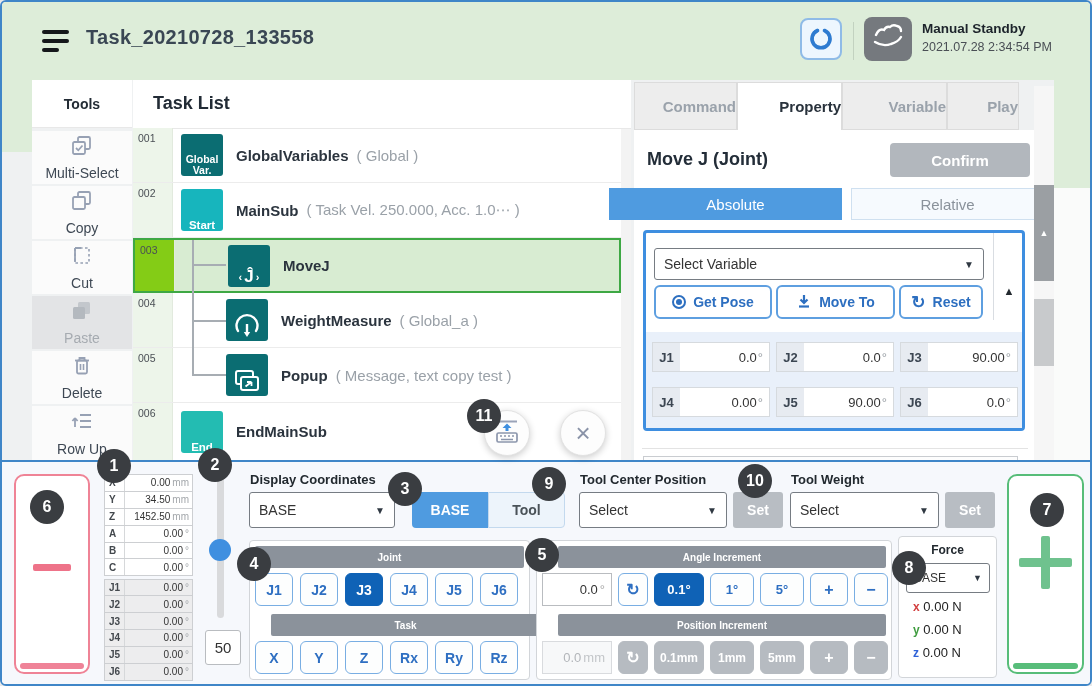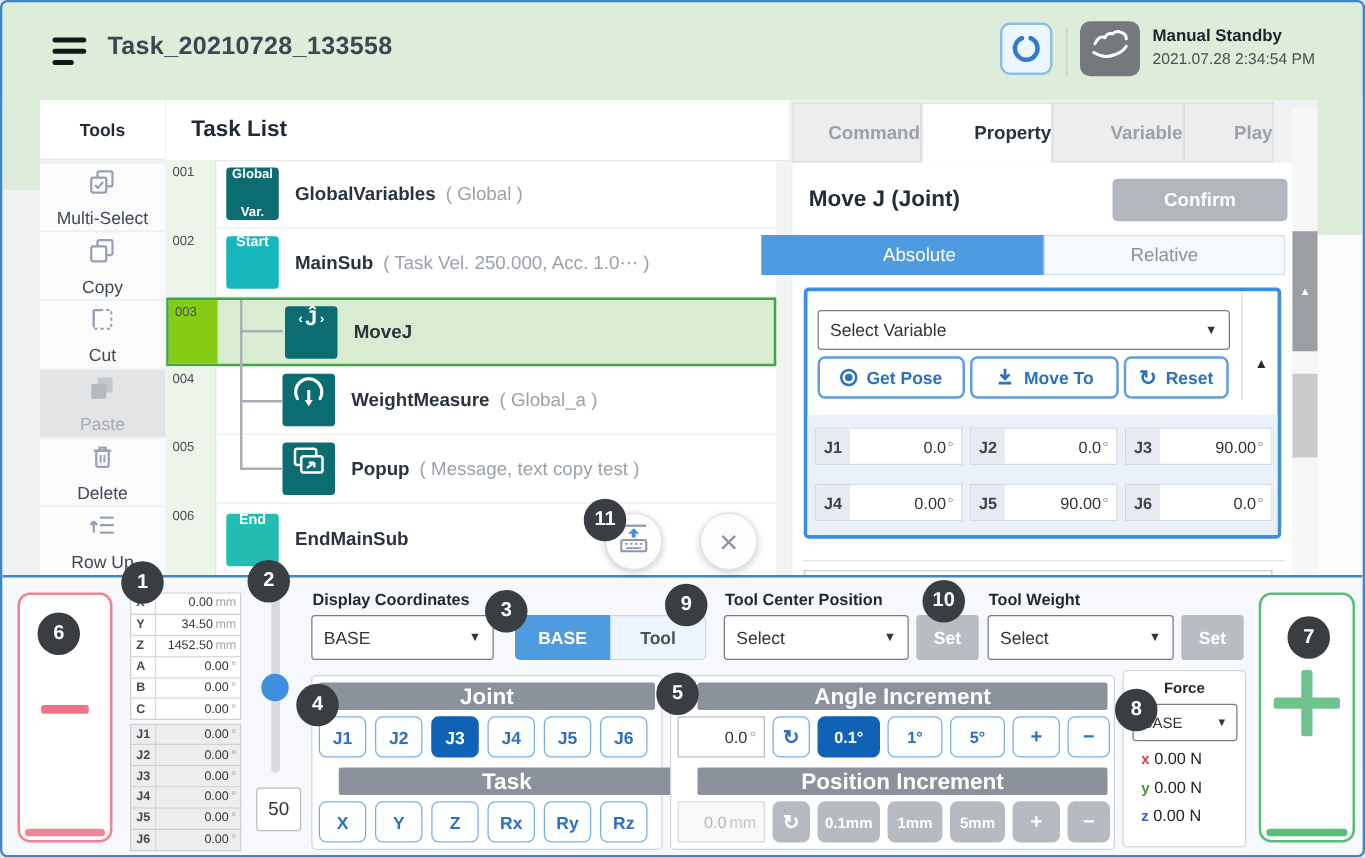--- a/index.html
+++ b/index.html
@@ -24,56 +24,56 @@
   .tool-item.disabled{background:#e3e4e6;}
   .tool-item.disabled .tl{color:#a6abb1;}
   
   #tasks{left:131px;top:78px;width:498px;height:380px;background:#fff;}
   .trow{position:absolute;left:0;width:488px;height:55px;box-sizing:border-box;border-bottom:1px solid #ececec;}
   .numcell{position:absolute;left:0;top:0;width:40px;height:100%;background:#edf5ea;box-sizing:border-box;border-right:1px solid #e2eade;}
   .numtxt{position:absolute;left:5px;top:4px;font-size:10.5px;color:#4a4f55;}
   .trow .content{position:absolute;left:40px;top:0;right:0;height:100%;display:flex;align-items:center;}
   .trow.selected{border:2px solid #3ea844;background:#d8ecd2;}
   .trow.selected .numcell{background:#84cc16;}
-  .badge{width:42px;height:42px;border-radius:3px;display:flex;flex-direction:column;align-items:center;justify-content:space-between;color:#fff;font-weight:bold;flex:none;}
+  .badge{width:42px;height:42px;border-radius:3px;display:flex;flex-direction:column;align-items:center;justify-content:flex-end;color:#fff;font-weight:bold;flex:none;}
   .badge.dark{background:#0b6d72;}
   .badge.teal{background:#17b5bd;}
   .badge.endteal{background:#23bcb2;}
   .bl1{font-size:10.5px;line-height:11px;}
   .tname{font-size:15px;font-weight:bold;color:#2b343e;margin-left:13px;white-space:nowrap;}
   .tdetail{font-size:15px;color:#9aa1a8;margin-left:8px;white-space:nowrap;}
   .treeline{position:absolute;background:#a7adb3;}
   .fab{position:absolute;width:46px;height:46px;border-radius:50%;background:#fdfdfd;border:1px solid #e2e2e2;box-shadow:0 2px 7px rgba(0,0,0,.2);box-sizing:border-box;z-index:20;display:flex;align-items:center;justify-content:center;}
   
   .tab{position:absolute;top:80px;height:48px;background:#ededed;box-sizing:border-box;border:1px solid #dcdcdc;color:#9aa2ab;font-size:15px;font-weight:bold;display:flex;align-items:center;justify-content:flex-end;}
   .tab.active{background:#fff;border-bottom:none;color:#29323c;}
   #rcontent{left:632px;top:128px;width:400px;height:330px;background:#fff;}
   #confirm{left:888px;top:141px;width:140px;height:34px;background:#b2b7bd;border-radius:4px;color:#fff;font-size:15px;font-weight:bold;}
   .seg{position:absolute;top:186px;height:32px;font-size:15px;display:flex;align-items:center;justify-content:center;box-sizing:border-box;}
   .seg.on{background:#4f9be0;color:#fff;}
-  .seg.off{background:#f6fafe;color:#8a929b;border:1px solid #cfe0f0;}
+  .seg.off{background:#f6fafe;color:#8a929b;border:1px solid #cfe0f0;margin-left:16px;}
   #bluebox{left:641px;top:228px;width:382px;height:201px;border:3px solid #3e8ee0;border-radius:4px;box-sizing:border-box;background:#fff;}
   .dd{position:absolute;background:#fff;border:1px solid #767c83;border-radius:3px;box-sizing:border-box;display:flex;align-items:center;justify-content:space-between;padding:0 9px;font-size:14px;color:#333;}
   .dd .chev{font-size:10px;color:#2f3842;}
   .bluebtn{position:absolute;background:#fff;border:2px solid #5e9fe0;border-radius:6px;box-sizing:border-box;color:#2d6fc0;font-size:14px;font-weight:bold;display:flex;align-items:center;justify-content:center;gap:7px;}
   .jfield{position:absolute;height:30px;display:flex;border:1px solid #d6dade;box-sizing:border-box;background:#fff;}
   .jfield .jl{width:27px;background:#e7ebf1;color:#3c4652;font-size:13px;font-weight:bold;display:flex;align-items:center;justify-content:center;}
   .jfield .jv{flex:1;display:flex;align-items:center;justify-content:flex-end;padding-right:6px;font-size:13px;color:#333;}
   .jfield .ju{color:#9aa0a6;margin-left:1px;}
   
   #bpanel{left:0;top:458px;width:1088px;height:226px;background:#f6f8fc;border-top:2px solid #3f86c8;box-sizing:border-box;}
   .ptrow{display:flex;height:16.9px;box-sizing:border-box;border:1px solid #cdcfd2;border-top:none;font-size:10px;background:#fff;}
   .ptrow.gray{background:#ededee;}
   .ptrow .pl{width:20px;display:flex;align-items:center;padding-left:4px;box-sizing:border-box;border-right:1px solid #d6d8da;color:#44494e;font-weight:bold;}
   .ptrow .pv{flex:1;display:flex;align-items:center;justify-content:flex-end;padding-right:3px;color:#333;}
   .ptrow .pu{color:#a3a7ab;margin-left:2px;}
   .lbl13{position:absolute;font-size:13px;font-weight:bold;color:#22292f;white-space:nowrap;}
   .setbtn{position:absolute;background:#b8bdc3;border-radius:3px;color:#fff;font-size:14px;font-weight:bold;display:flex;align-items:center;justify-content:center;}
   .jogbox{position:absolute;background:#fff;border:1px solid #d2d5d9;border-radius:4px;box-sizing:border-box;}
-  .sechdr{position:absolute;background:#8b929b;border-radius:2px;color:#fff;font-size:18px;font-weight:bold;display:flex;align-items:center;justify-content:center;}
+  .sechdr{position:absolute;background:#8b929b;border-radius:2px;color:#fff;font-size:10px;font-weight:bold;display:flex;align-items:center;justify-content:center;}
   .jogbtn{position:absolute;background:#fdfefe;border:1.5px solid #79aee3;border-radius:6px;box-sizing:border-box;color:#2e6fc2;font-size:14px;font-weight:bold;display:flex;align-items:center;justify-content:center;}
   .jogbtn.active{background:#0f62b6;border-color:#0f62b6;color:#fff;}
   .jogbtn.gbtn{background:#b6bbc1;border-color:#b6bbc1;color:#fff;}
   .valbox{position:absolute;background:#fff;border:1px solid #b9bcc0;box-sizing:border-box;display:flex;align-items:center;justify-content:flex-end;padding-right:6px;font-size:13px;color:#333;}
   .valbox .u{color:#a8a8a8;margin-left:2px;}
   .valbox.dis{background:#f7f8f9;border-color:#d9dbde;color:#b3b6ba;}
   .valbox.dis .u{color:#c3c6c9;}
   .callout{position:absolute;width:34px;height:34px;border-radius:50%;background:#3a3d41;color:#fff;font-size:16px;font-weight:bold;display:flex;align-items:center;justify-content:center;z-index:50;}
   .bigbtn{position:absolute;top:472px;height:200px;background:#fff;border-radius:10px;box-sizing:border-box;}
   .baccent{position:absolute;left:4px;right:4px;bottom:3px;height:6px;border-radius:3px;}

